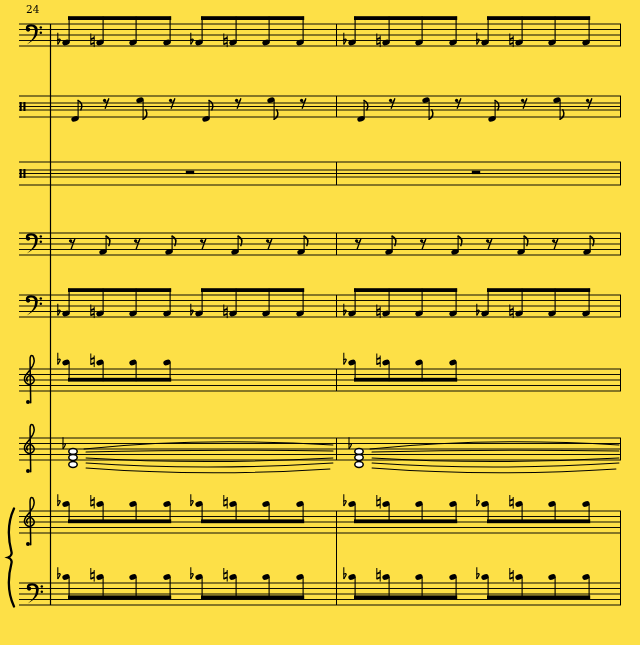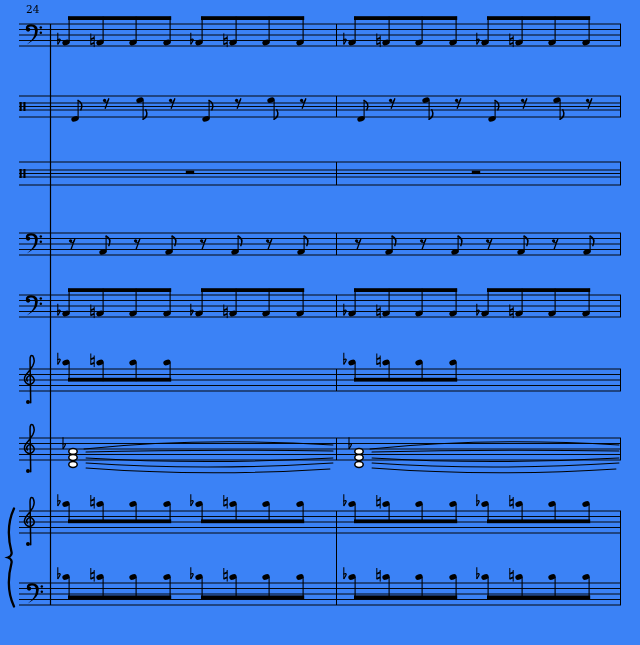--- a/index.html
+++ b/index.html
@@ -1,16 +1,16 @@
 <!DOCTYPE html>
 <html><head>
 <meta charset="utf-8">
 <style>
   html,body{margin:0;padding:0;background:#ffffff;}
-  .page{width:640px;height:645px;background:#3b82f6;position:relative;overflow:hidden;
+  .page{width:640px;height:645px;background:#fde047;position:relative;overflow:hidden;
         font-family:"DejaVu Serif", serif;}
   svg{display:block;}
 </style>
 </head>
 <body>
 
 <div class="page">
   <svg id="score" width="640" height="645" viewBox="0 0 640 645" xmlns="http://www.w3.org/2000/svg">
       <g>
         <g>

